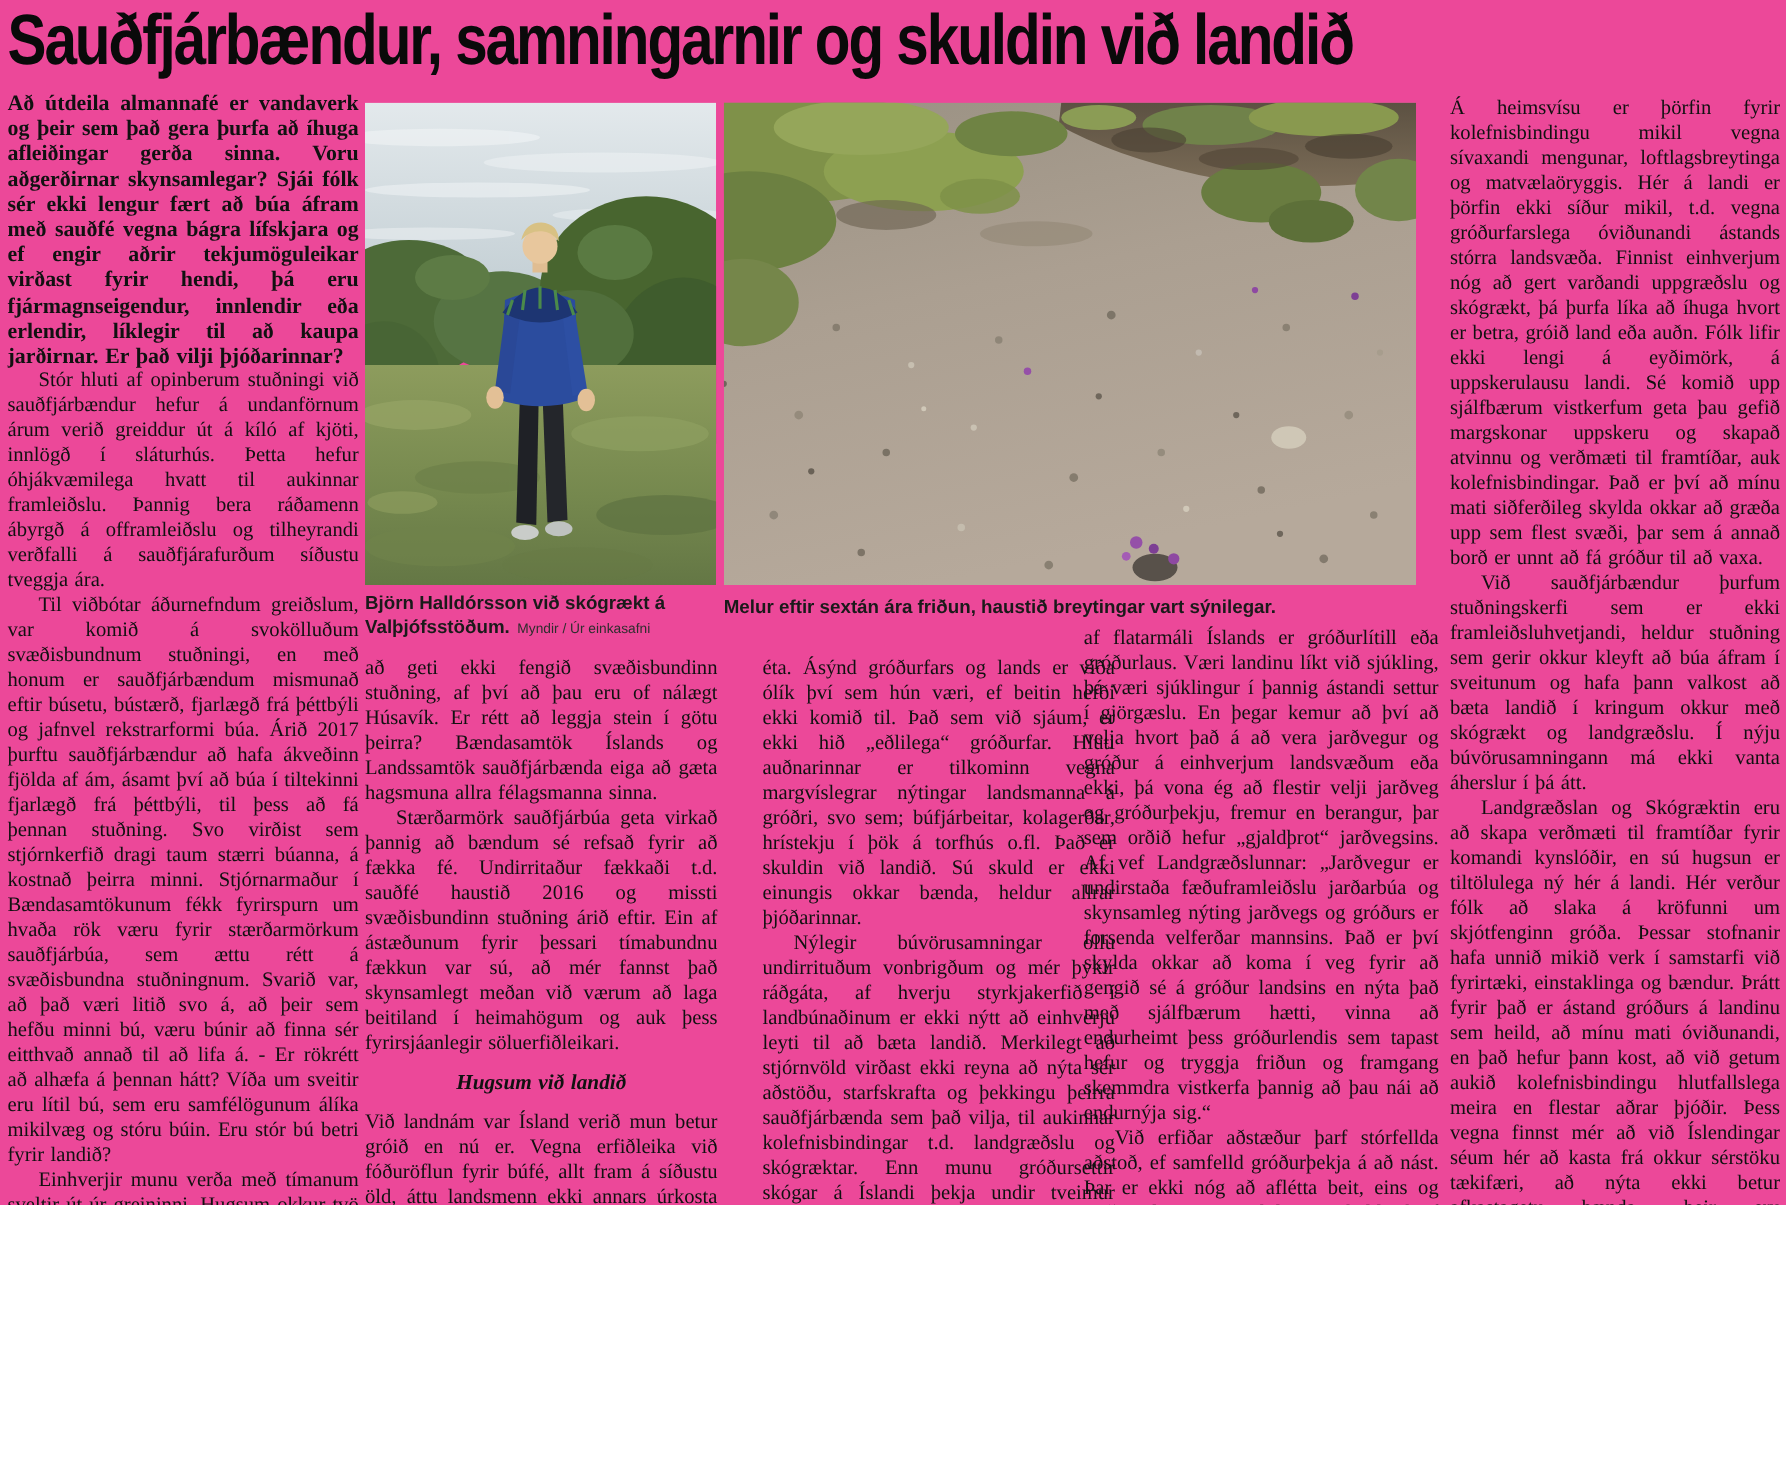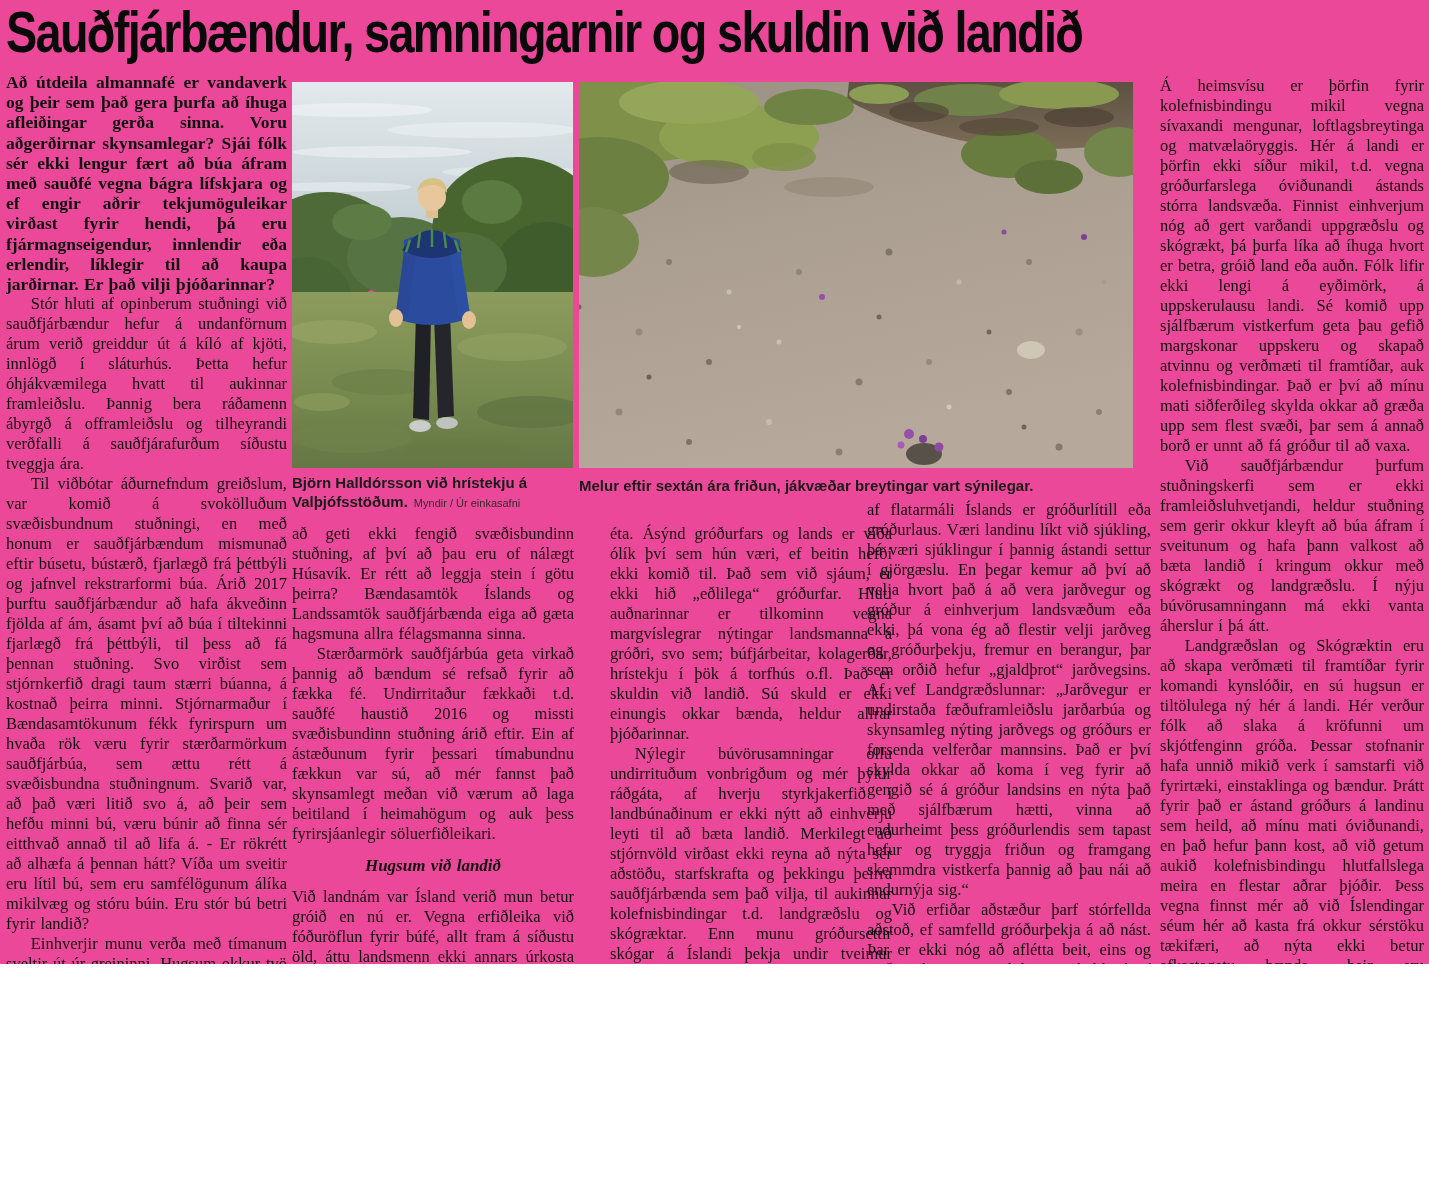--- a/index.html
+++ b/index.html
@@ -111,21 +111,21 @@
           <line x1="152" y1="150" x2="154" y2="166"></line>
           <line x1="163" y1="158" x2="167" y2="170"></line>
         </g>
         <rect x="134" y="124" width="12" height="12" fill="#e0bd92"></rect>
         <circle cx="140" cy="115" r="14" fill="#e8c79d"></circle>
         <path d="M125,110 Q128,96 141,96 Q155,97 155,111 Q148,102 140,103 Q131,103 125,110 Z" fill="#d8c184"></path>
       </g>
     </svg>
   </div>
   <div class="caption" style="left:292px; top:473px; width:282px;">
-    <span>Björn Halldórsson við hrístekju á Valþjófsstöðum.</span><span class="credit">Myndir / Úr einkasafni</span>
+    <span>Björn Halldórsson við skógrækt á Valþjófsstöðum.</span><span class="credit">Myndir / Úr einkasafni</span>
   </div>
 
   <div class="photo" style="left:579px; top:82px; width:554px; height:386px;">
     <svg viewBox="0 0 554 386" preserveAspectRatio="none">
       <defs>
         <linearGradient id="grav" x1="0" y1="0" x2="0.3" y2="1">
           <stop offset="0" stop-color="#9a9183"></stop>
             <stop offset="0.45" stop-color="#ab9f91"></stop>
             <stop offset="1" stop-color="#b6a99b"></stop>
         </linearGradient>
@@ -195,21 +195,21 @@
         <circle cx="344" cy="357" r="4" fill="#7d3f94"></circle>
         <circle cx="360" cy="365" r="4.5" fill="#8e49a2"></circle>
         <circle cx="322" cy="363" r="3.5" fill="#a45cb5"></circle>
         <circle cx="243" cy="215" r="3" fill="#9550a8"></circle>
         <circle cx="425" cy="150" r="2.5" fill="#8e49a2"></circle>
         <circle cx="505" cy="155" r="3" fill="#7d3f94"></circle>
       </g>
     </svg>
   </div>
   <div class="caption" style="left:579px; top:476px; width:554px;">
-    <span>Melur eftir sextán ára friðun, jákvæðar breytingar vart sýnilegar.</span>
+    <span>Melur eftir sextán ára friðun, haustið breytingar vart sýnilegar.</span>
   </div>
 
   <div class="col" style="left:6px; top:72px; width:281px; height:1112px;">
       <p class="blk blk-lead">Að útdeila almannafé er vandaverk og þeir sem það gera þurfa að íhuga afleiðingar gerða sinna. Voru aðgerðirnar skynsamlegar? Sjái fólk sér ekki lengur fært að búa áfram með sauðfé vegna bágra lífskjara og ef engir aðrir tekjumöguleikar virðast fyrir hendi, þá eru fjármagnseigendur, innlendir eða erlendir, líklegir til að kaupa jarðirnar. Er það vilji þjóðarinnar?</p>
       <p class="blk blk-p">Stór hluti af opinberum stuðningi við sauðfjárbændur hefur á undanförnum árum verið greiddur út á kíló af kjöti, innlögð í sláturhús. Þetta hefur óhjákvæmilega hvatt til aukinnar framleiðslu. Þannig bera ráðamenn ábyrgð á offramleiðslu og tilheyrandi verðfalli á sauðfjárafurðum síðustu tveggja ára.</p>
       <p class="blk blk-p">Til viðbótar áðurnefndum greiðslum, var komið á svokölluðum svæðisbundnum stuðningi, en með honum er sauðfjárbændum mismunað eftir búsetu, bústærð, fjarlægð frá þéttbýli og jafnvel rekstrarformi búa. Árið 2017 þurftu sauðfjárbændur að hafa ákveðinn fjölda af ám, ásamt því að búa í tiltekinni fjarlægð frá þéttbýli, til þess að fá þennan stuðning. Svo virðist sem stjórnkerfið dragi taum stærri búanna, á kostnað þeirra minni. Stjórnarmaður í Bændasamtökunum fékk fyrirspurn um hvaða rök væru fyrir stærðarmörkum sauðfjárbúa, sem ættu rétt á svæðisbundna stuðningnum. Svarið var, að það væri litið svo á, að þeir sem hefðu minni bú, væru búnir að finna sér eitthvað annað til að lifa á. -  Er rökrétt að alhæfa á þennan hátt? Víða um sveitir eru lítil bú, sem eru samfélögunum álíka mikilvæg og stóru búin. Eru stór bú betri fyrir landið?</p>
       <p class="blk blk-p">Einhverjir munu verða með tímanum sveltir út úr greininni. Hugsum okkur tvö sauðfjárbú í sama dalnum, annað búið fær svæðisbundinn stuðning, hitt ekki, af því að það er nokkrum kílómetrum nær þéttbýli. Er þetta skynsamleg aðferð til að efla sveitirnar? Á Tjörnesi eru nokkur sauðfjárbú, sem mér skilst</p>
     </div>
 
   <div class="col" style="left:292px; top:524px; width:282px; height:660px;">

